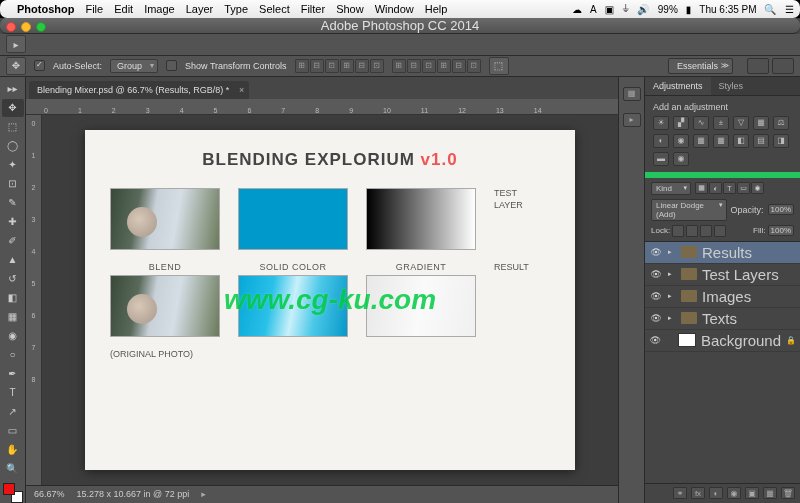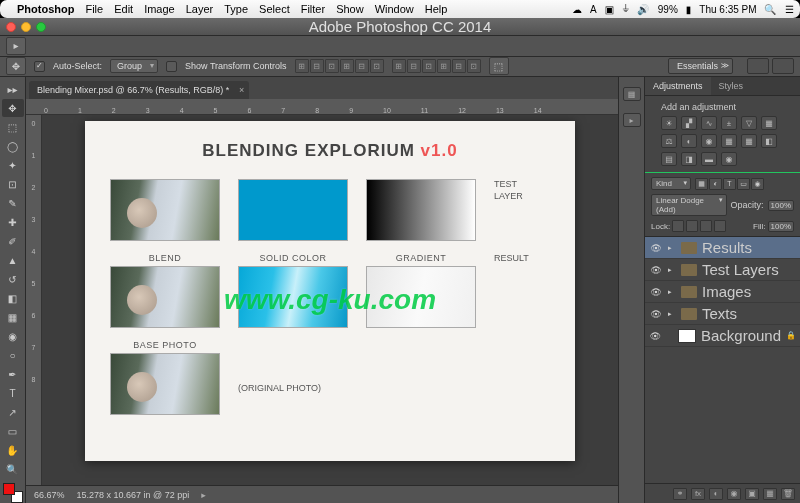--- a/index.html
+++ b/index.html
@@ -8,21 +8,21 @@
 
 .mac-menubar { height: 18px; background: linear-gradient(#fbfbfb,#e8e8e8); display: flex; align-items: center; padding: 0 6px; gap: 11px; color: #000; font-size: 11px; border-radius: 7px; }
 .mac-menubar .apple { font-size: 12px; }
 .mac-menubar .bold { font-weight: bold; }
 .mac-menubar .spacer { flex: 1; }
 .mac-menubar .status { display: flex; align-items: center; gap: 8px; font-size: 10px; }
 .mac-menubar .icon { font-size: 10px; }
 
 
 .app-window { height: 485px; background: #474747; display: flex; flex-direction: column; }
-.titlebar { height: 19px; background: linear-gradient(#6a6a6a,#525252); position: relative; display: flex; align-items: center; justify-content: center; color: #e0e0e0; font-size: 15px; border-bottom: 1px solid #2a2a2a; }
+.titlebar { height: 19px; background: linear-gradient(#6a6a6a,#525252); position: relative; display: flex; align-items: center; justify-content: center; color: #e0e0e0; font-size: 13px; border-bottom: 1px solid #2a2a2a; border-radius: 7px; }
 .traffic { position: absolute; left: 6px; top: 4px; display: flex; gap: 5px; }
 .traffic span { width: 10px; height: 10px; border-radius: 50%; display: block; }
 .traffic .r { background: #ff5f57; border: 1px solid #d14038; }
 .traffic .y { background: #ffbd2e; border: 1px solid #d19a22; }
 .traffic .g { background: #28c940; border: 1px solid #1e9930; }
 
 .toolbar-row { height: 25px; background: #535353; border-bottom: 1px solid #2a2a2a; display: flex; align-items: center; padding: 0 6px; gap: 8px; color: #ddd; font-size: 9px; }
 .tool-btn { width: 20px; height: 18px; background: #5f5f5f; border: 1px solid #3a3a3a; border-radius: 2px; display: flex; align-items: center; justify-content: center; color: #ccc; font-size: 10px; }
 .tool-drop { padding: 1px 15px 1px 6px; background: #5f5f5f; border: 1px solid #3a3a3a; border-radius: 2px; position: relative; font-size: 9px; }
 .tool-drop::after { content: "▾"; position: absolute; right: 3px; top: 1px; font-size: 8px; color: #aaa; }
@@ -44,21 +44,21 @@
 .swatches .fg { position: absolute; width: 12px; height: 12px; background: #e11; border: 1px solid #222; left: 0; top: 0; }
 .swatches .bg { position: absolute; width: 12px; height: 12px; background: #fff; border: 1px solid #222; right: 0; bottom: 0; }
 
 .canvas-area { flex: 1; display: flex; flex-direction: column; background: #474747; }
 .doc-tab-row { height: 22px; display: flex; align-items: flex-end; padding-left: 3px; }
 .doc-tab { background: #3a3a3a; color: #ddd; font-size: 9px; padding: 4px 20px 4px 8px; border-top-left-radius: 3px; border-top-right-radius: 3px; position: relative; }
 .doc-tab .close { position: absolute; right: 5px; top: 4px; font-size: 9px; color: #aaa; }
 .ruler-h { height: 16px; background: #5a5a5a; border-bottom: 1px solid #333; display: flex; align-items: flex-end; padding-left: 18px; gap: 30px; color: #bbb; font-size: 7px; }
 .canvas-body { flex: 1; display: flex; }
 .ruler-v { width: 16px; background: #5a5a5a; border-right: 1px solid #333; display: flex; flex-direction: column; align-items: center; gap: 25px; padding-top: 5px; color: #bbb; font-size: 7px; }
-.canvas-viewport { flex: 1; background: #3d3d3d; display: flex; align-items: flex-start; justify-content: center; padding-top: 6px; overflow: hidden; position: relative; }
+.canvas-viewport { flex: 1; background: #3d3d3d; display: flex; align-items: flex-start; justify-content: center; padding-top: 15px; overflow: hidden; position: relative; }
 .artboard { width: 490px; height: 340px; background: #f5f3f0; box-shadow: 0 2px 10px rgba(0,0,0,.5); padding: 20px 25px; position: relative; }
 .artboard h1 { text-align: center; font-size: 17px; font-weight: 600; color: #444; letter-spacing: 1px; margin-bottom: 18px; }
 .artboard h1 .ver { color: #e55; }
 .row { display: flex; gap: 18px; margin-bottom: 12px; align-items: flex-start; }
 .col { display: flex; flex-direction: column; align-items: center; gap: 3px; }
 .col-label { font-size: 9px; color: #555; letter-spacing: 0.5px; }
 .thumb { width: 110px; height: 62px; border: 1px solid #aaa; background: #ccc; }
 .thumb.photo { background: linear-gradient(100deg, #3a4a3a 0%, #5a6a5a 25%, #c8d0d8 40%, #d5dde5 60%, #6a7a5a 100%); position: relative; }
 .thumb.photo::after { content: ""; position: absolute; left: 15%; top: 30%; width: 30px; height: 30px; border-radius: 50%; background: radial-gradient(circle at 40% 40%, #d8c8b8, #a8988a); }
 .thumb.cyan { background: linear-gradient(100deg, #06a8d8 0%, #2ac0e8 30%, #c8f0fa 50%, #4ac8e8 70%, #0898c8 100%); }
@@ -71,21 +71,21 @@
 .statusbar .arrow { color: #aaa; }
 
 
 .right-dock { width: 26px; background: #535353; border-left: 1px solid #2a2a2a; display: flex; flex-direction: column; align-items: center; padding-top: 10px; gap: 12px; }
 .right-dock span { width: 18px; height: 14px; background: #5a5a5a; border: 1px solid #333; border-radius: 2px; display: flex; align-items: center; justify-content: center; color: #aaa; font-size: 8px; }
 
 .panels { width: 156px; background: #454545; border-left: 1px solid #2a2a2a; display: flex; flex-direction: column; color: #ccc; font-size: 9px; }
 .panel-tabs { display: flex; background: #3c3c3c; border-bottom: 1px solid #2a2a2a; }
 .panel-tabs span { padding: 4px 8px; font-size: 9px; color: #aaa; }
 .panel-tabs span.active { background: #454545; color: #ddd; }
-.adj-body { padding: 6px 16px; border-bottom: 1px solid #22c55e; }
+.adj-body { padding: 6px 8px; border-bottom: 6px solid #22c55e; }
 .adj-grid { display: flex; flex-wrap: wrap; gap: 4px; margin-top: 4px; }
 .adj-grid span { width: 16px; height: 14px; background: #525252; border: 1px solid #333; border-radius: 2px; display: flex; align-items: center; justify-content: center; font-size: 8px; color: #bbb; }
 
 .layers-body { flex: 1; display: flex; flex-direction: column; }
 .layers-ctrl { padding: 4px 6px; display: flex; flex-direction: column; gap: 4px; border-bottom: 1px solid #2a2a2a; }
 .ctrl-row { display: flex; align-items: center; gap: 4px; font-size: 9px; }
 .ctrl-drop { flex: 1; background: #5a5a5a; border: 1px solid #333; padding: 1px 4px; border-radius: 2px; position: relative; font-size: 8px; }
 .ctrl-drop::after { content: "▾"; position: absolute; right: 3px; top: 1px; font-size: 7px; }
 .mini-filter { display: flex; gap: 1px; }
 .mini-filter span { width: 13px; height: 12px; background: #525252; border: 1px solid #333; border-radius: 1px; font-size: 7px; display: flex; align-items: center; justify-content: center; }
@@ -276,24 +276,20 @@
                 </div>
               <div class="col">
                   <span class="col-label">GRADIENT</span>
                   <div class="thumb white"></div>
                 </div>
               <div class="side-label">
                   <span>RESULT</span>
                 </div>
             </div>
             <div class="row">
-              <div class="col">
-                  <span class="col-label">BASE PHOTO</span>
-                  <div class="thumb photo"></div>
-                </div>
               <div class="side-label" style="align-self:flex-end;padding-bottom:20px">
                   <span>(ORIGINAL PHOTO)</span>
                 </div>
             </div>
           </div>
           <div class="watermark">www.cg-ku.com</div>
         </div>
       </div>
       <div class="statusbar">
         <span>66.67%</span>

